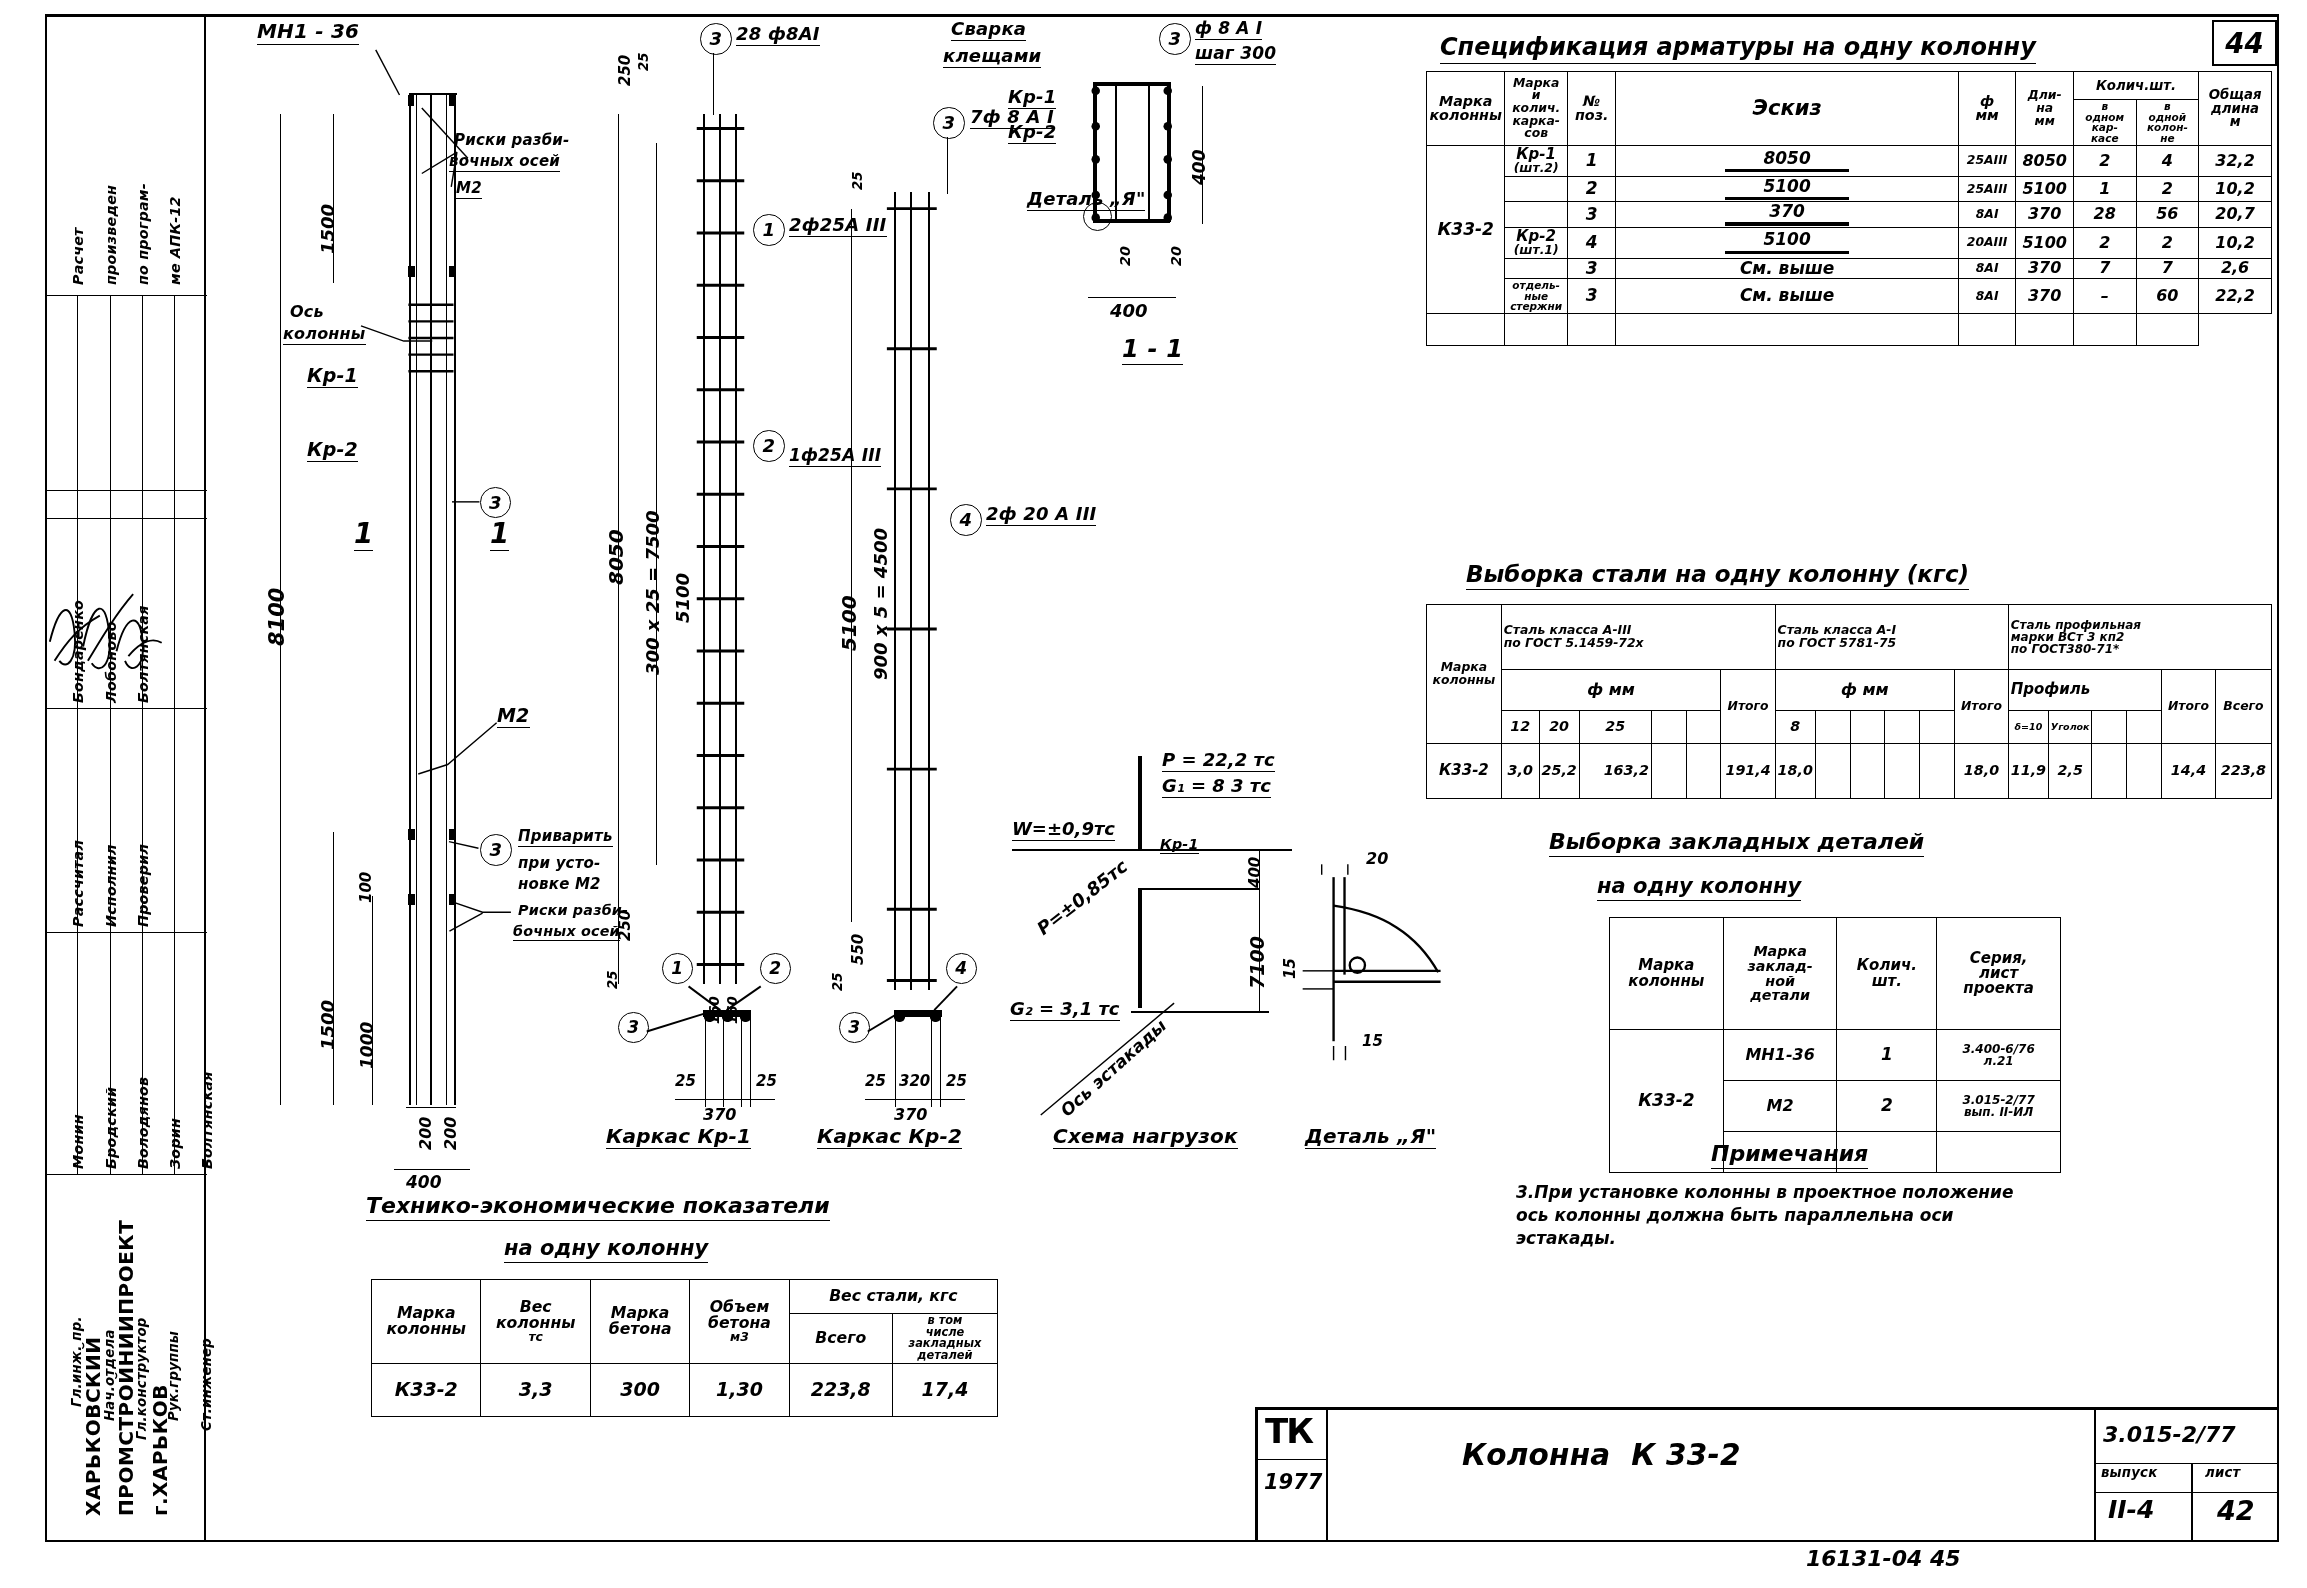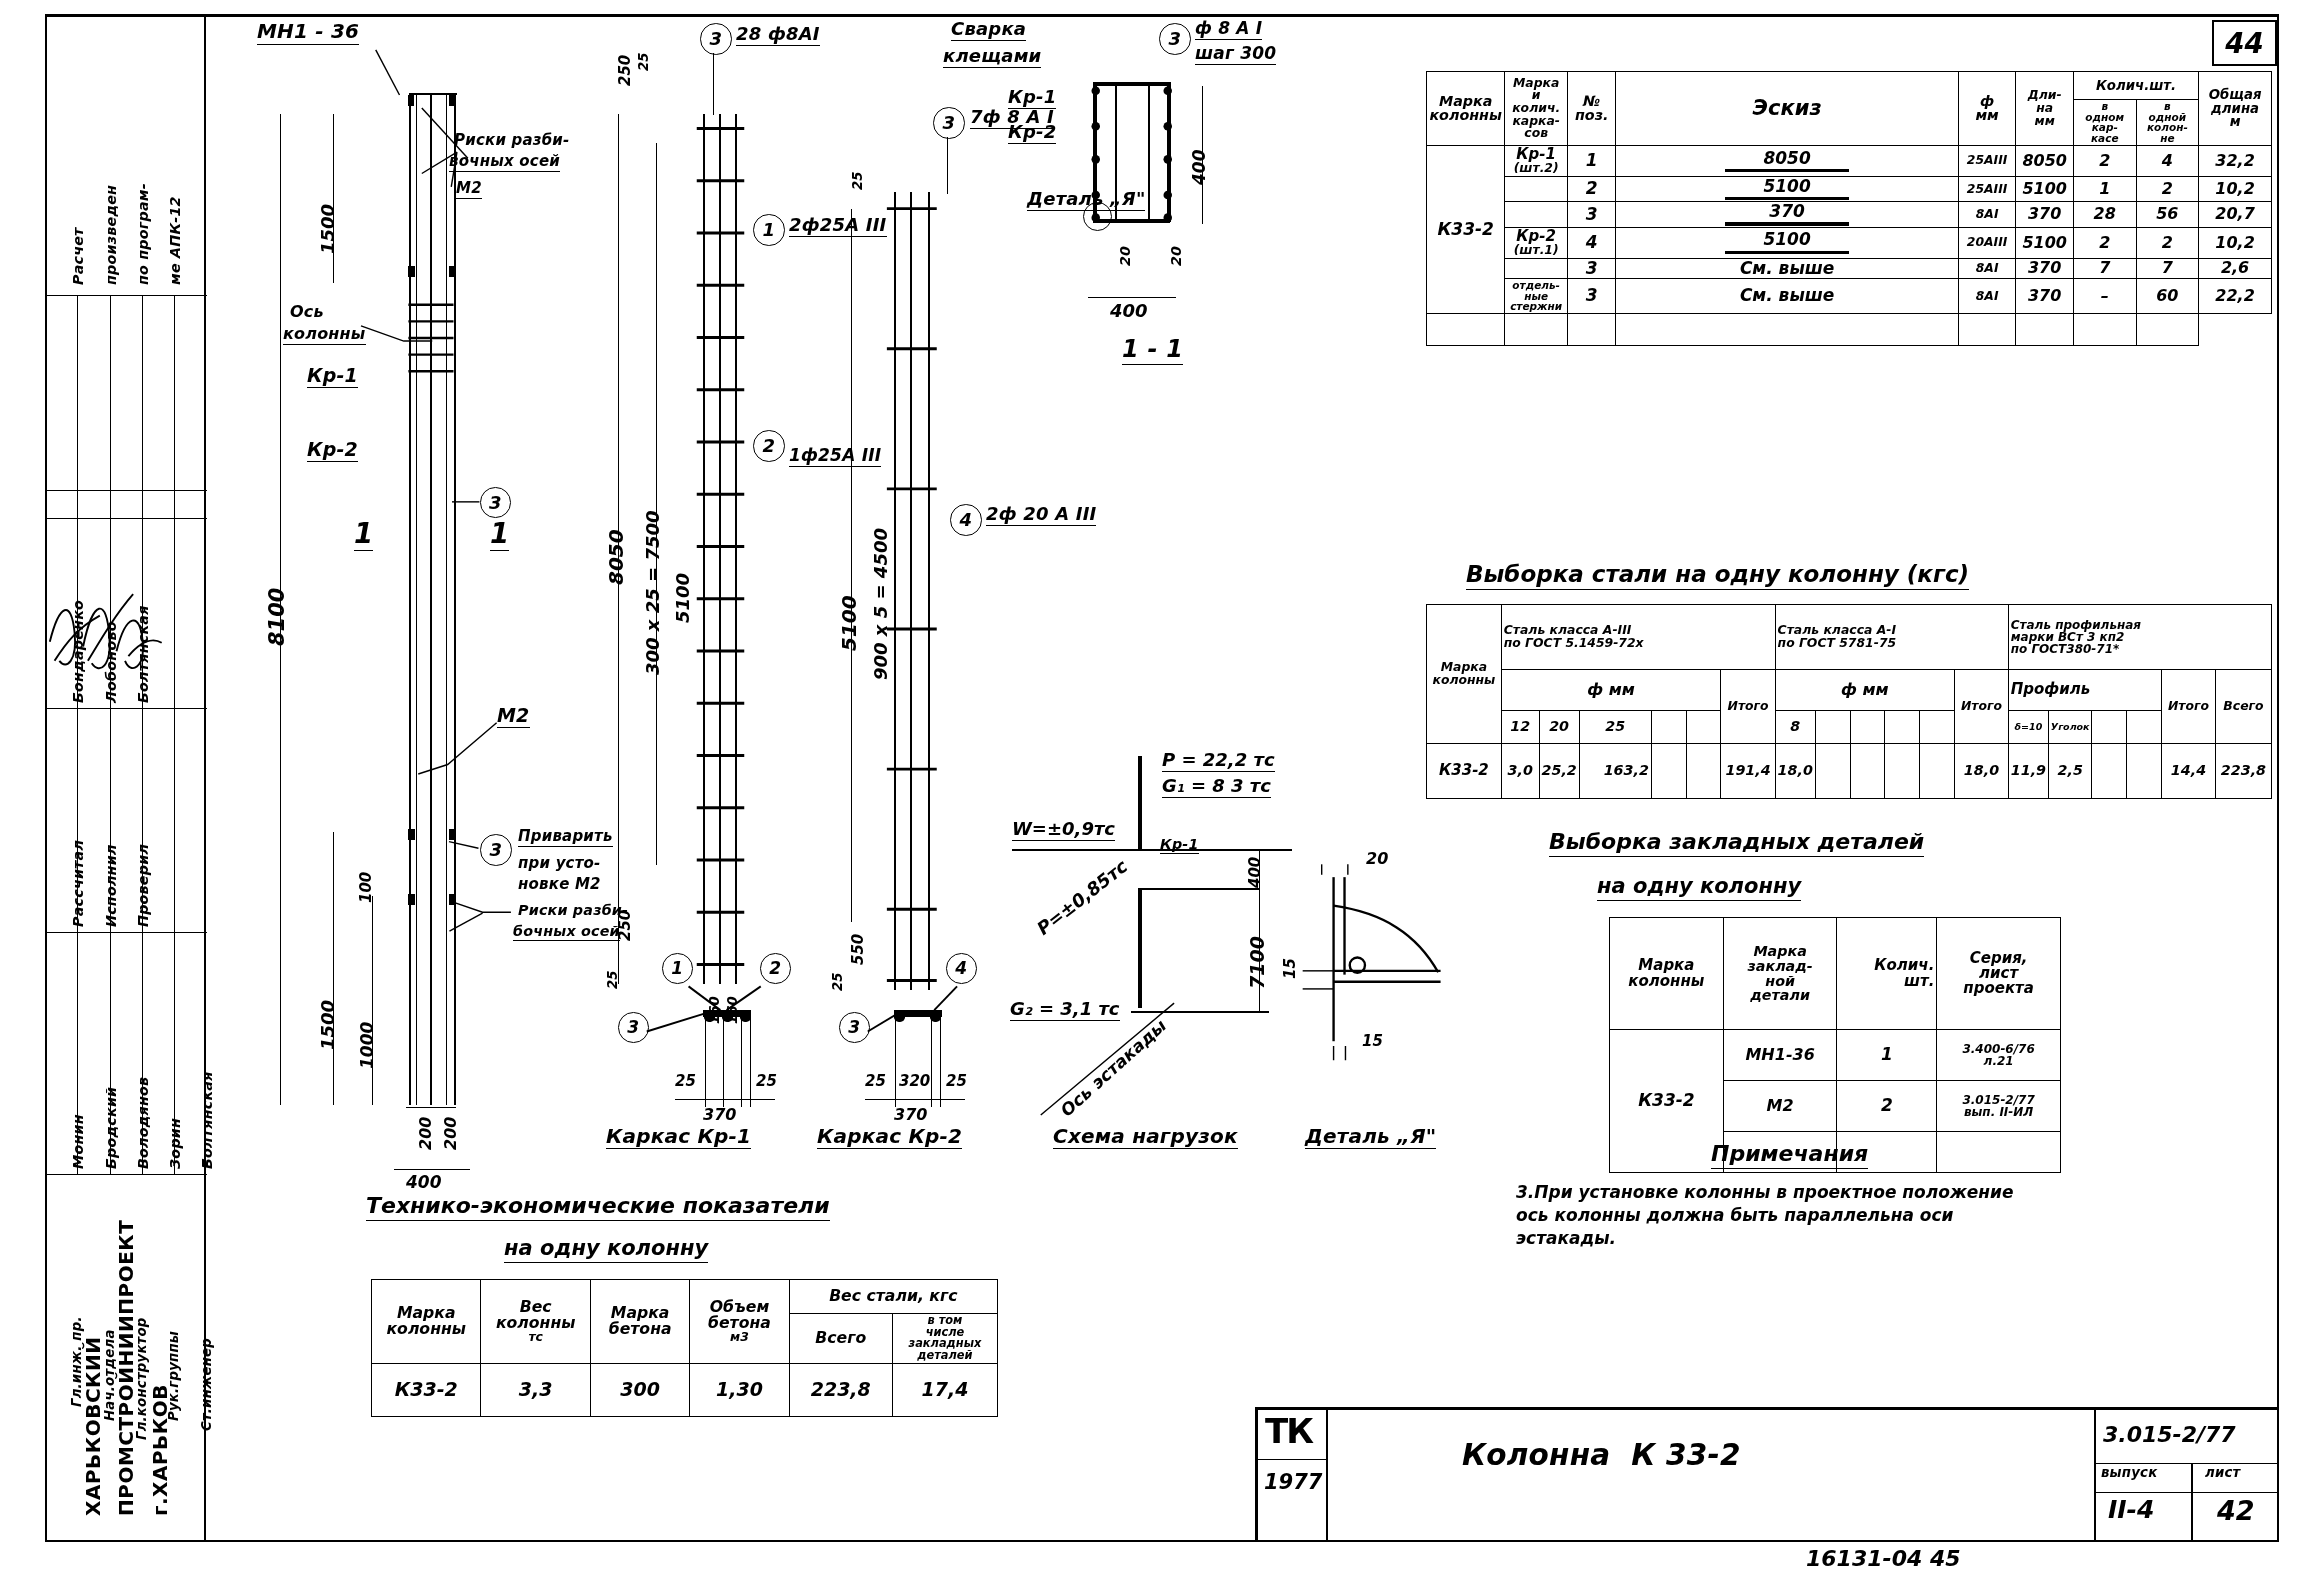--- a/index.html
+++ b/index.html
@@ -413,20 +413,21 @@
       <line x1="100" y1="28" x2="100" y2="50" stroke-width="3"></line>
       <line x1="155" y1="28" x2="155" y2="50" stroke-width="3"></line>
       <line x1="60" y1="252" x2="125" y2="252" stroke-width="3"></line>
       <line x1="60" y1="290" x2="125" y2="290" stroke-width="3"></line>
       <line x1="125" y1="410" x2="125" y2="440" stroke-width="3"></line>
       <line x1="150" y1="410" x2="150" y2="440" stroke-width="3"></line>
     </g>
   </svg>
   <div class="t hw u1" style="left:1305px;top:1126px;font-size:20px;">Деталь „Я"</div>
 
+  <div class="ttl u2" style="left:1440px;top:33px;font-size:24px;">Спецификация арматуры на одну колонну</div>
   <div style="position:absolute;left:2212px;top:20px;width:61px;height:42px;border:2.4px solid #000;display:flex;align-items:center;justify-content:center;">
     <span class="hwn" style="font-size:27.6px;">44</span>
   </div>
 
   <table class="dt" id="spec-table" style="left:1426px;top:71px;width:846px;font-size:14.3px;">
     <thead>
       <tr>
         <th rowspan="2" style="width:62px;">
           <div>Марка</div>
           <div>колонны</div>
@@ -657,21 +658,21 @@
         <th style="width:109px;height:109px;">
           <div>Марка</div>
           <div>колонны</div>
         </th>
         <th style="width:109px;font-size:14.3px;">
           <div>Марка</div>
           <div>заклад-</div>
           <div>ной</div>
           <div>детали</div>
         </th>
-        <th style="width:95px;text-align:right;">
+        <th style="width:95px;">
           <div>Колич.</div>
           <div>шт.</div>
         </th>
         <th style="width:119px;">
           <div>Серия,</div>
           <div>лист</div>
           <div>проекта</div>
         </th>
       </tr>
     </thead>

